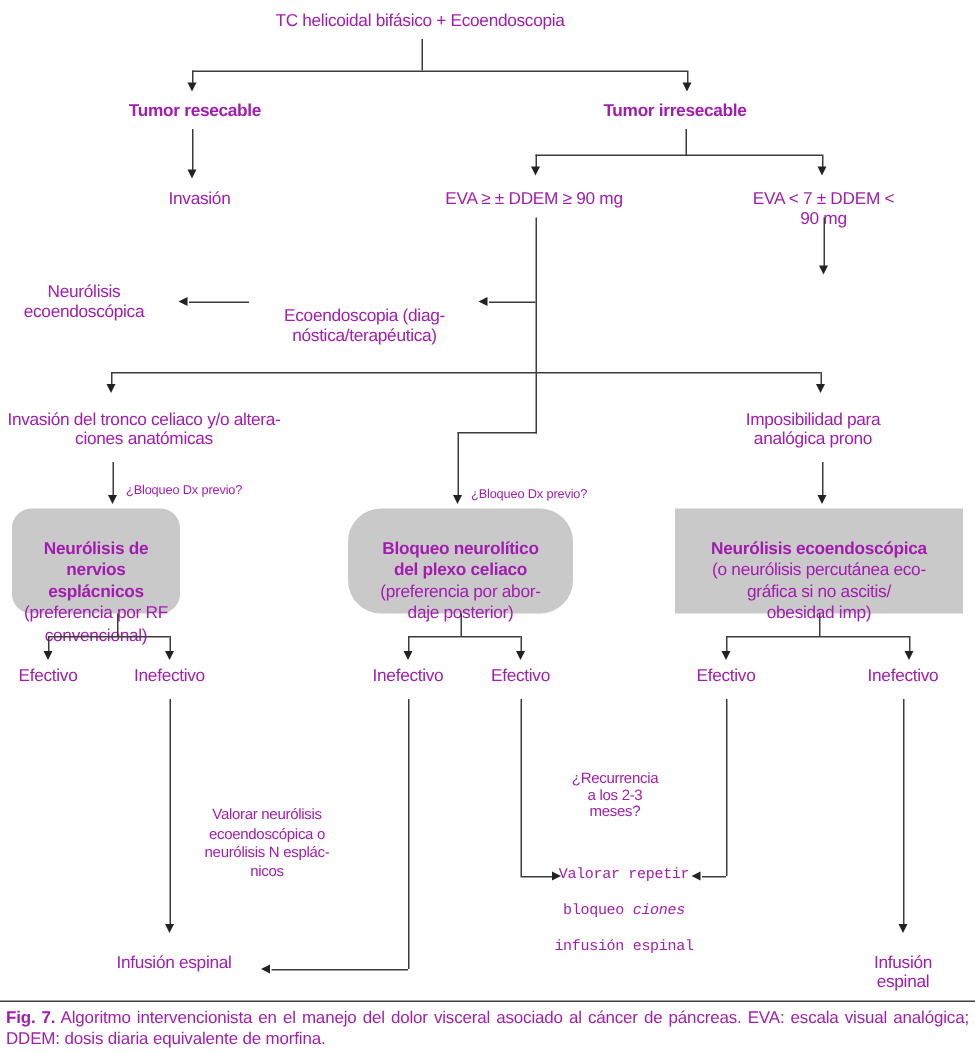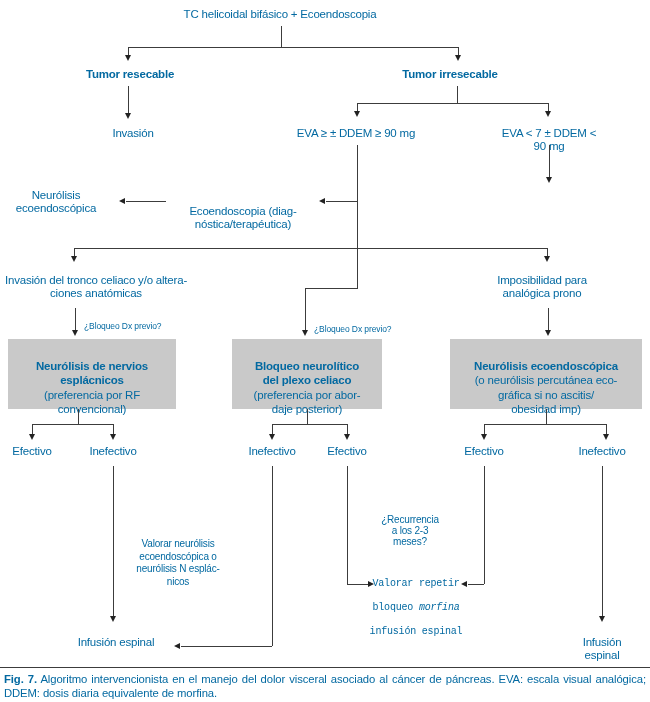--- a/index.html
+++ b/index.html
@@ -1,17 +1,17 @@
 <!DOCTYPE html>
 <html><head>
 <meta charset="utf-8">
 <style>
   html,body{margin:0;padding:0;background:#fff;}
   .stage{position:relative;width:650px;height:702px;background:#ffffff;overflow:hidden;
-         font-family:"Liberation Sans",sans-serif;color:#0369a1;letter-spacing:-0.2px;}
+         font-family:"Liberation Sans",sans-serif;color:#a21caf;letter-spacing:-0.2px;}
   
   .hl{position:absolute;height:1px;background:#3c3c3c;}
   .vl{position:absolute;width:1px;background:#3c3c3c;}
   .ad{position:absolute;width:0;height:0;border-left:3.5px solid transparent;border-right:3.5px solid transparent;border-top:6px solid #222;}
   .al{position:absolute;width:0;height:0;border-top:3.5px solid transparent;border-bottom:3.5px solid transparent;border-right:6px solid #222;}
   .ar{position:absolute;width:0;height:0;border-top:3.5px solid transparent;border-bottom:3.5px solid transparent;border-left:6px solid #222;}
   
   .lbl{position:absolute;transform:translateX(-50%);text-align:center;white-space:pre-line;
        font-size:11.5px;line-height:13px;}
   .bold{font-weight:bold;}
@@ -42,26 +42,26 @@
 ecoendoscópica</div>
   <div class="lbl" style="left:243px;top:205px;">Ecoendoscopia (diag-
 nóstica/terapéutica)</div>
   <div class="lbl" style="left:96px;top:274px;">Invasión del tronco celiaco y/o altera-
 ciones anatómicas</div>
   <div class="lbl" style="left:542px;top:274px;">Imposibilidad para
 analógica prono</div>
   <div class="tiny" style="left:84px;top:321px;">¿Bloqueo Dx previo?</div>
   <div class="tiny" style="left:314px;top:324px;">¿Bloqueo Dx previo?</div>
 
-  <div class="gbox" style="left:8px;top:339px;width:168px;">
+  <div class="gbox" style="left:8px;top:339px;width:112px;border-radius:13px;">
     <b>Neurólisis de nervios
 esplácnicos</b><span>(preferencia por RF
 convencional)</span>
   </div>
-  <div class="gbox" style="left:232px;top:339px;width:150px;">
+  <div class="gbox" style="left:232px;top:339px;width:150px;border-radius:22px;">
     <b>Bloqueo neurolítico
 del plexo celiaco</b><span>(preferencia por abor-
 daje posterior)</span>
   </div>
   <div class="gbox" style="left:450px;top:339px;width:192px;">
     <b>Neurólisis ecoendoscópica</b><span>(o neurólisis percutánea eco-
 gráfica si no ascitis/
 obesidad imp)</span>
   </div>
 
@@ -74,21 +74,21 @@
 
   <div class="lbl sm" style="left:178px;top:538px;">Valorar neurólisis
 ecoendoscópica o
 neurólisis N esplác-
 nicos</div>
   <div class="lbl sm" style="left:410px;top:514px;line-height:11px;">¿Recurrencia
 a los 2-3
 meses?</div>
   <div class="lbl sm" style="left:416px;top:566px;line-height:12px;">
     <span class="blk">Valorar repetir</span>
-    <span class="blk"><span>bloqueo </span><i>morfina</i></span>
+    <span class="blk"><span>bloqueo </span><i>ciones</i></span>
     <span class="blk">infusión espinal</span>
   </div>
   <div class="lbl" style="left:116px;top:636px;">Infusión espinal</div>
   <div class="lbl" style="left:602px;top:636px;">Infusión espinal</div>
 
   <div class="vl" style="left:281px;top:26px;height:21px;"></div>
   <div class="hl" style="left:128px;top:47px;width:330px;"></div>
   <div class="vl" style="left:128px;top:47px;height:9px;"></div>
   <div class="ad" style="left:125px;top:55px;"></div>
   <div class="vl" style="left:458px;top:47px;height:9px;"></div>

